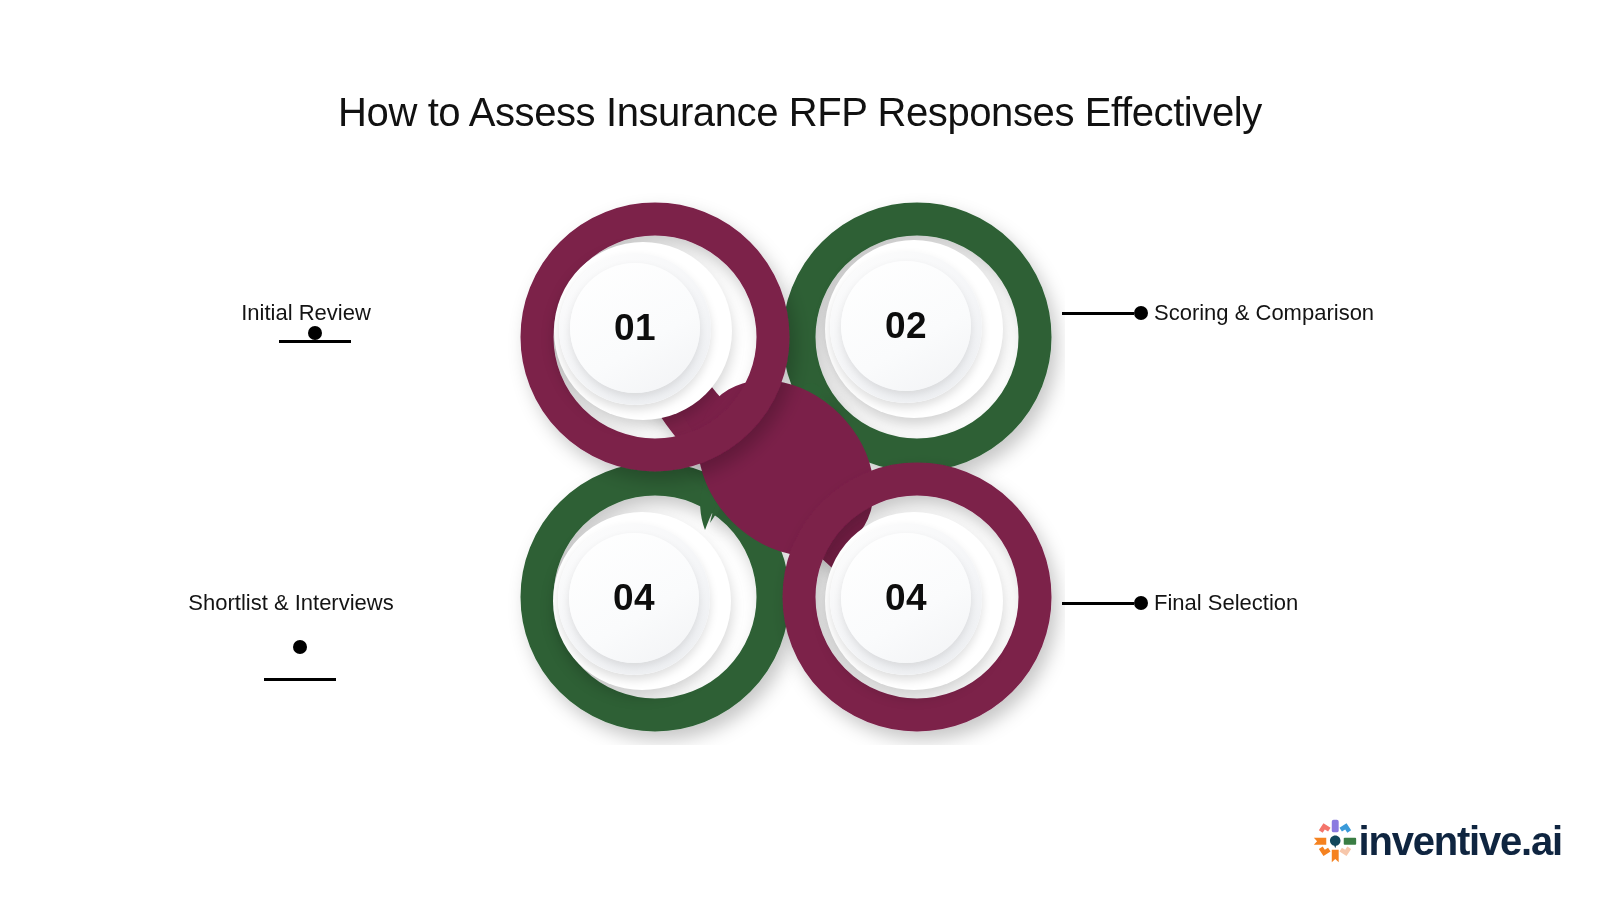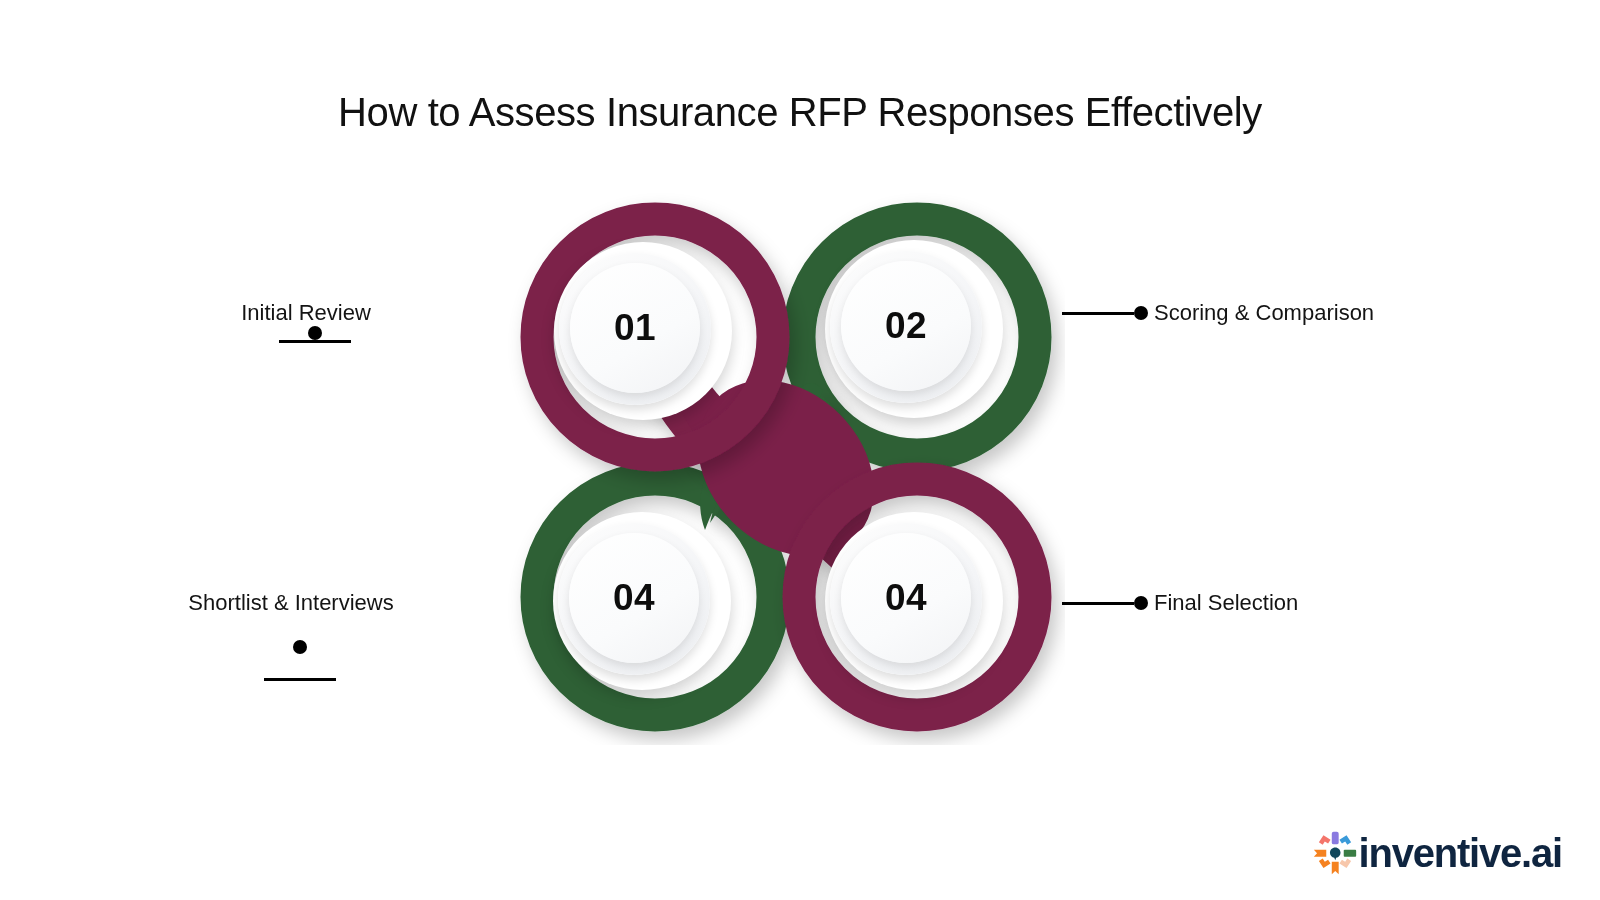--- a/index.html
+++ b/index.html
@@ -123,21 +123,21 @@
 
   #conn-1 { left: 140px;  top: 300px;  width: 350px; }
   #conn-3 { left: 110px;  top: 590px;  width: 380px; gap: 24px; }
   #conn-2 { left: 1062px; top: 300px;  width: 420px; }
   #conn-4 { left: 1062px; top: 590px;  width: 420px; }
 
   
   #brand-logo {
     position: absolute;
     right: 38px;
-    bottom: 24px;
+    bottom: 36px;
     display: flex;
     align-items: center;
     gap: 1px;
     text-align: center;
   }
   #brand-mark { width: 46px; height: 46px; display: block; }
   #brand-wordmark {
     font-size: 40px;
     font-weight: bold;
     color: #0f2540;

